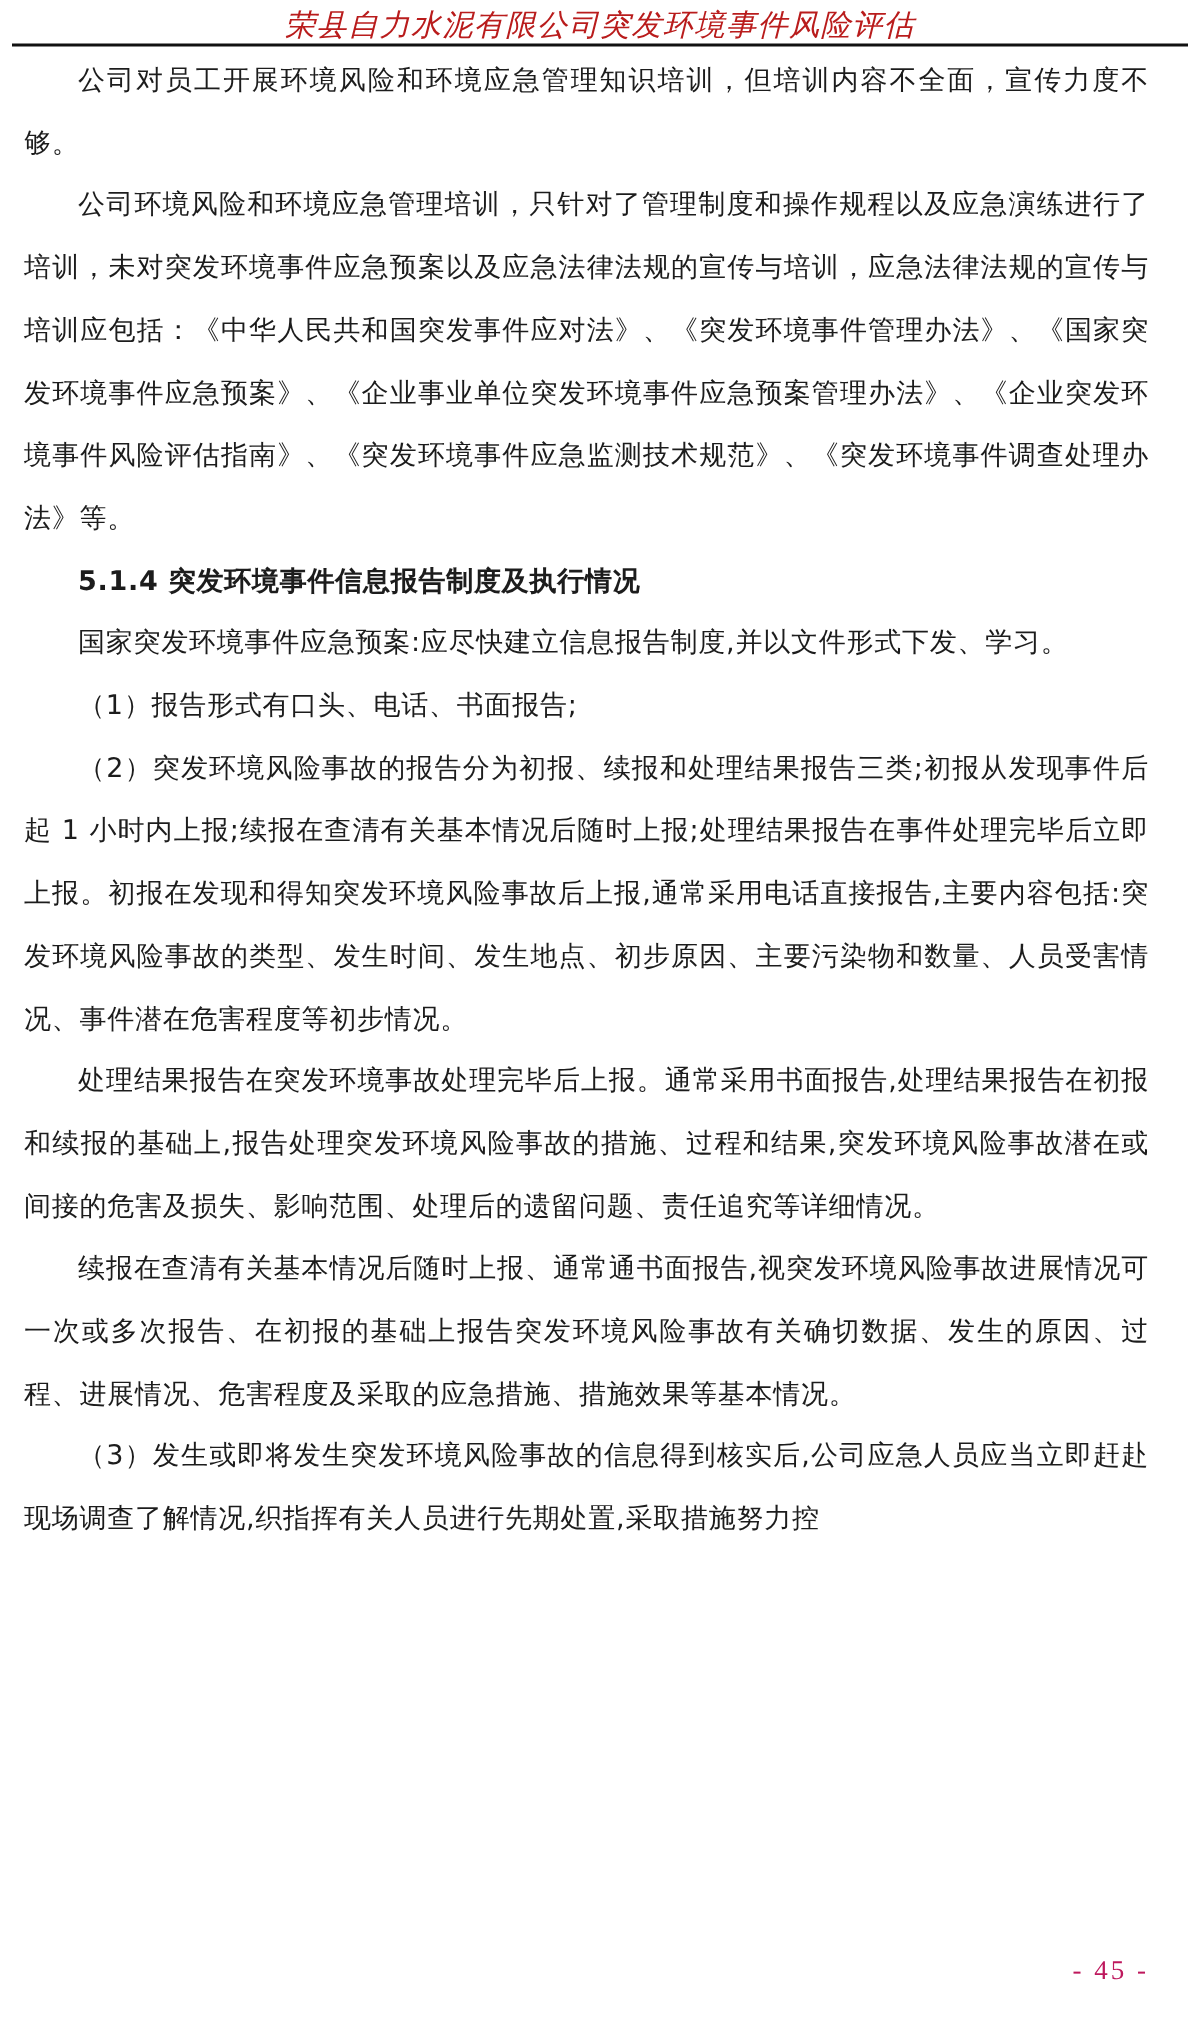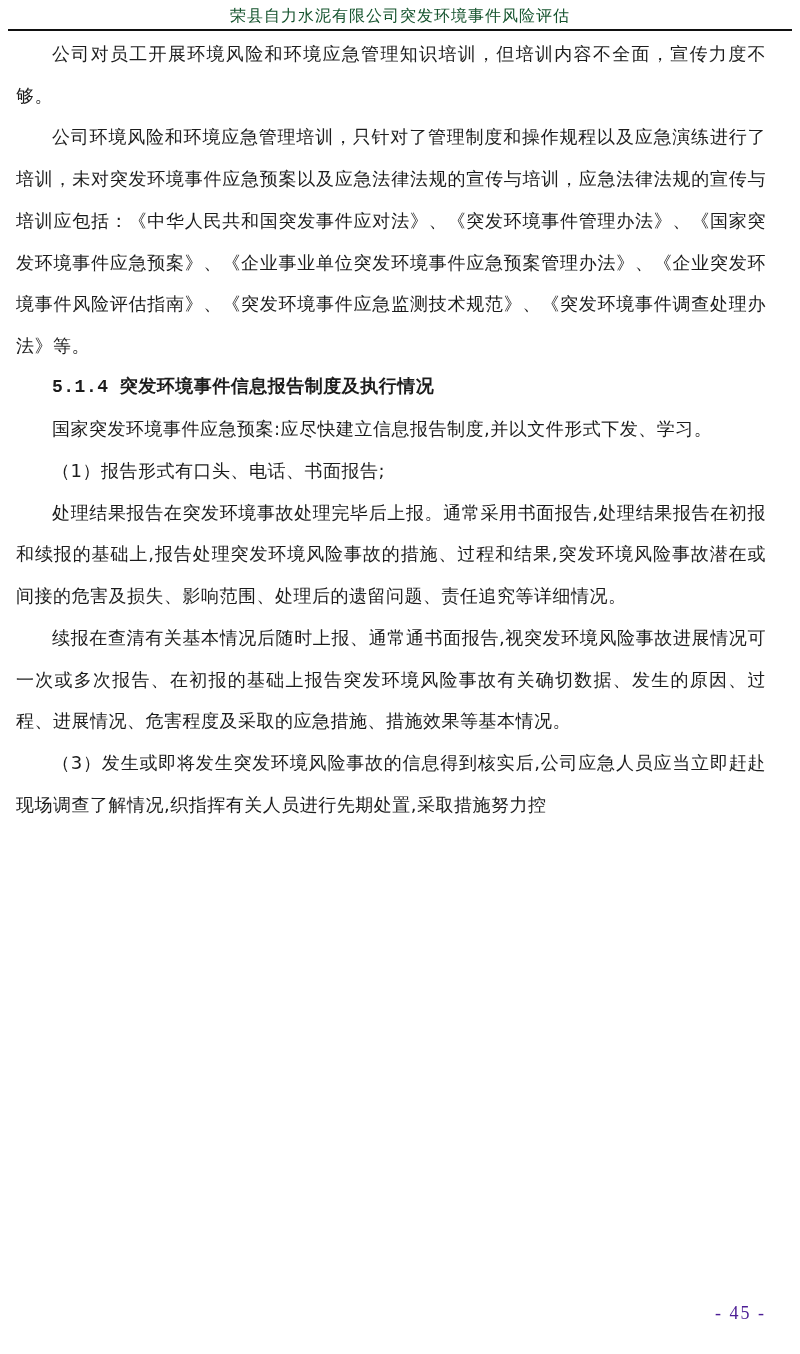--- a/index.html
+++ b/index.html
@@ -14,24 +14,25 @@
     background: #ffffff;
     color: #1c1c1c;
     overflow: hidden;
   }
 
   .page-header {
     padding-top: 6px;
   }
   .header-title {
     text-align: center;
-    font-size: 16px;
+    font-size: 20px;
     letter-spacing: 1px;
-    color: #14532d;
+    color: #b91c1c;
     line-height: 20px;
+    font-style: italic;
   }
   .header-rule {
     height: 2px;
     background: #111111;
     margin: 3px 8px 0 8px;
   }
 
   .document-body {
     padding: 2px 34px 0 16px;
   }
@@ -39,53 +40,53 @@
     font-size: 18px;
     line-height: 41.7px;
     text-align: justify;
     text-indent: 2em;
     color: #1c1c1c;
     letter-spacing: 0.5px;
   }
   .para.heading {
     font-weight: bold;
     letter-spacing: 0.5px;
-    font-family: Liberation Mono, monospace;
   }
 
   .page-footer {
     position: absolute;
     top: 1303px;
     left: 16px;
     right: 34px;
     text-align: right;
   }
   .page-number {
     font-family: "Liberation Serif", "DejaVu Serif", serif;
     font-size: 18px;
-    color: #4c1d95;
+    color: #be185d;
     letter-spacing: 2px;
   }
 </style>
 </head>
 <body>
 
 <div class="page">
 
   <div class="page-header">
     <div class="header-title">荣县自力水泥有限公司突发环境事件风险评估</div>
     <div class="header-rule"></div>
   </div>
 
   <div class="document-body">
       <p class="para body">公司对员工开展环境风险和环境应急管理知识培训，但培训内容不全面，宣传力度不够。</p>
       <p class="para body">公司环境风险和环境应急管理培训，只针对了管理制度和操作规程以及应急演练进行了培训，未对突发环境事件应急预案以及应急法律法规的宣传与培训，应急法律法规的宣传与培训应包括：《中华人民共和国突发事件应对法》、《突发环境事件管理办法》、《国家突发环境事件应急预案》、《企业事业单位突发环境事件应急预案管理办法》、《企业突发环境事件风险评估指南》、《突发环境事件应急监测技术规范》、《突发环境事件调查处理办法》等。</p>
       <p class="para heading">5.1.4 突发环境事件信息报告制度及执行情况</p>
       <p class="para body">国家突发环境事件应急预案:应尽快建立信息报告制度,并以文件形式下发、学习。</p>
       <p class="para body">（1）报告形式有口头、电话、书面报告;</p>
+      <p class="para body">（2）突发环境风险事故的报告分为初报、续报和处理结果报告三类;初报从发现事件后起 1 小时内上报;续报在查清有关基本情况后随时上报;处理结果报告在事件处理完毕后立即上报。初报在发现和得知突发环境风险事故后上报,通常采用电话直接报告,主要内容包括:突发环境风险事故的类型、发生时间、发生地点、初步原因、主要污染物和数量、人员受害情况、事件潜在危害程度等初步情况。</p>
       <p class="para body">处理结果报告在突发环境事故处理完毕后上报。通常采用书面报告,处理结果报告在初报和续报的基础上,报告处理突发环境风险事故的措施、过程和结果,突发环境风险事故潜在或间接的危害及损失、影响范围、处理后的遗留问题、责任追究等详细情况。</p>
       <p class="para body">续报在查清有关基本情况后随时上报、通常通书面报告,视突发环境风险事故进展情况可一次或多次报告、在初报的基础上报告突发环境风险事故有关确切数据、发生的原因、过程、进展情况、危害程度及采取的应急措施、措施效果等基本情况。</p>
       <p class="para body">（3）发生或即将发生突发环境风险事故的信息得到核实后,公司应急人员应当立即赶赴现场调查了解情况,织指挥有关人员进行先期处置,采取措施努力控</p>
     </div>
 
   <div class="page-footer">
     <span class="page-number">- 45 -</span>
   </div>
 
 </div>

